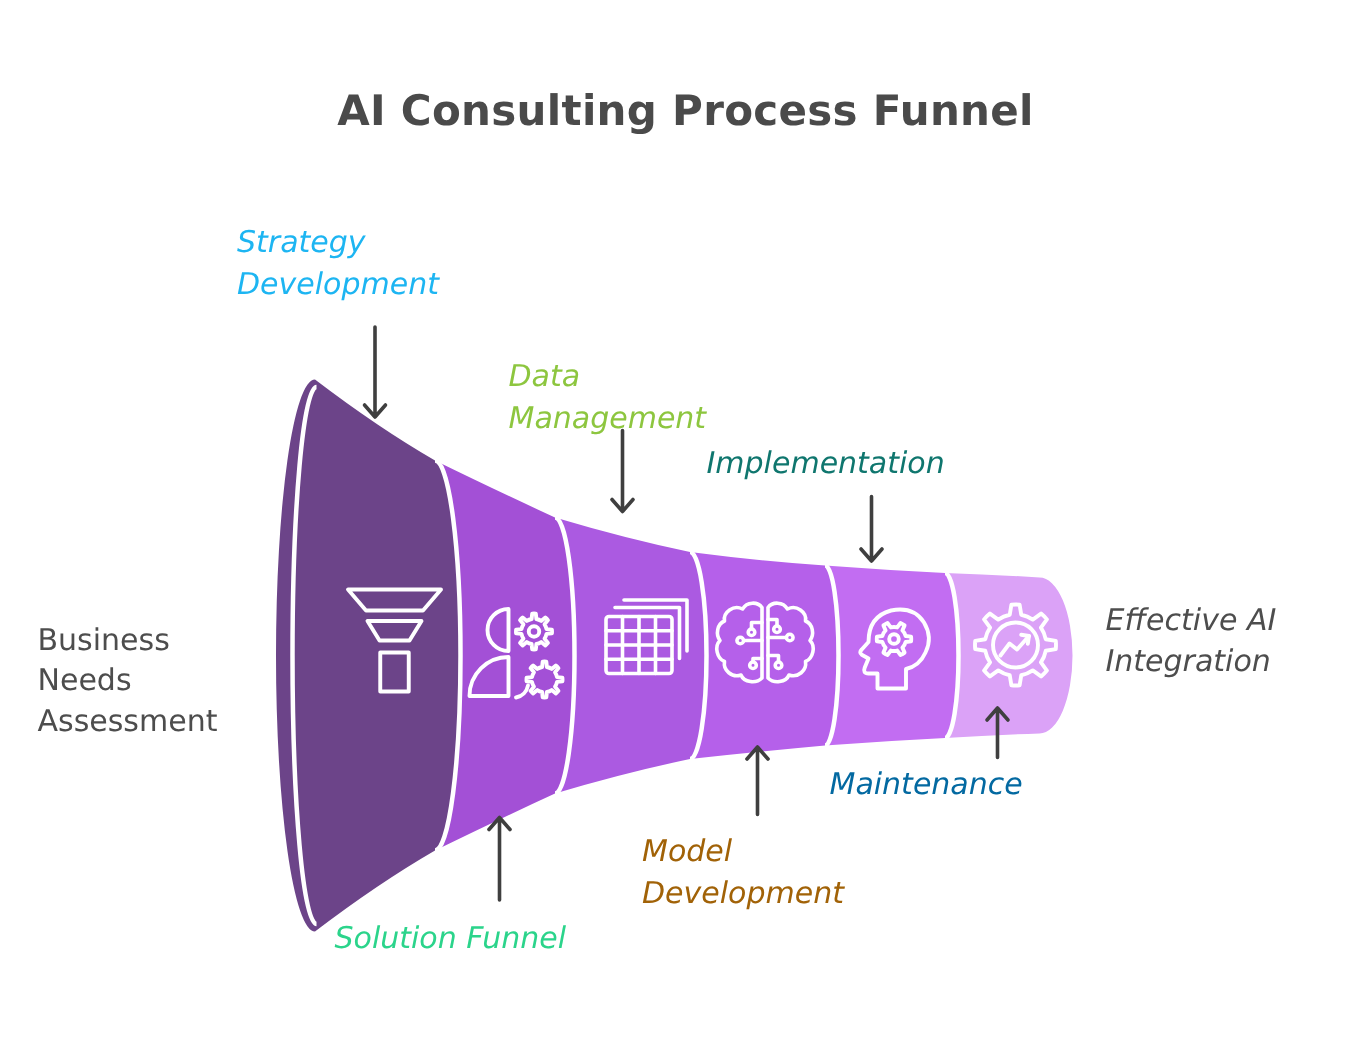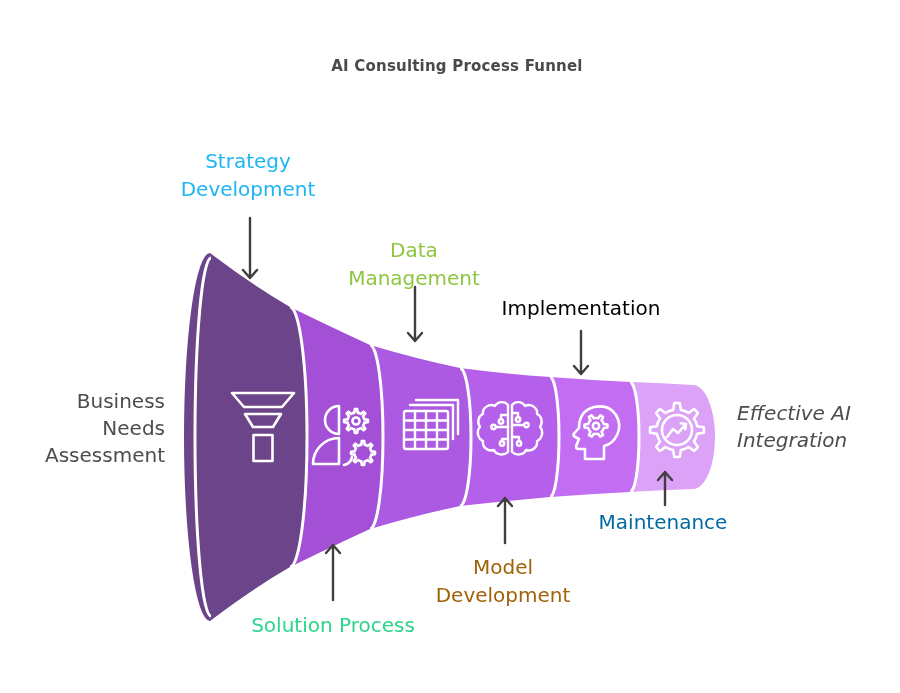--- a/index.html
+++ b/index.html
@@ -2,25 +2,25 @@
 <html><head>
 <meta charset="utf-8">
 <style>
   html,body{margin:0;padding:0;background:#ffffff;}
   body{
     width:900px;height:693px;position:relative;overflow:hidden;
     font-family:"DejaVu Sans","Liberation Sans",sans-serif;
   }
   .title{
     position:absolute;left:14px;right:0;top:57px;text-align:center;
-    font-size:15px;font-weight:bold;letter-spacing:.2px;
+    font-size:28px;font-weight:bold;letter-spacing:.2px;
   }
   .label{position:absolute;font-size:20px;line-height:28px;}
-  .label.c{text-align:center;}
-  .label.r{text-align:right;}
+  .label.c{font-style:italic;}
+  .label.r{text-align:left;margin-top:25px;}
   .label.l{text-align:left;font-style:italic;}
   #lbl-strategy{left:158px;top:147px;width:180px;}
   #lbl-data{left:339px;top:224px;width:150px;margin-top:12px;}
   #lbl-implementation{left:471px;top:294px;width:220px;}
   #lbl-solution{left:223px;top:611px;width:220px;}
   #lbl-model{left:428px;top:553px;width:150px;}
   #lbl-maintenance{left:553px;top:508px;width:220px;}
   #lbl-input{left:25px;top:388px;width:140px;line-height:27px;}
   #lbl-output{left:737px;top:400px;width:140px;line-height:27px;}
   svg{position:absolute;left:0;top:0;}
@@ -99,19 +99,19 @@
     <path d="M415,287 V341 M408,333 L415,341 L422,333"></path>
     <path d="M581,331 V374 M574,366 L581,374 L588,366"></path>
     <path d="M333,600 V545 M326,553 L333,545 L340,553"></path>
     <path d="M505,543 V498 M498,506 L505,498 L512,506"></path>
     <path d="M665,505 V472 M658,480 L665,472 L672,480"></path>
   </g>
 </svg>
 
 <div id="lbl-strategy" class="label c" style="color: rgb(29, 181, 242);">Strategy Development</div>
 <div id="lbl-data" class="label c" style="color: rgb(141, 198, 63);">Data Management</div>
-<div id="lbl-implementation" class="label c" style="color: #000000;">Implementation</div>
-<div id="lbl-solution" class="label c" style="color: rgb(43, 212, 139);">Solution Process</div>
+<div id="lbl-implementation" class="label c" style="color: #0f766e;">Implementation</div>
+<div id="lbl-solution" class="label c" style="color: rgb(43, 212, 139);">Solution Funnel</div>
 <div id="lbl-model" class="label c" style="color: #a16207;">Model Development</div>
 <div id="lbl-maintenance" class="label c" style="color: #0369a1;">Maintenance</div>
 
 <div id="lbl-input" class="label r" style="color: rgb(77, 77, 77);">Business Needs Assessment</div>
 <div id="lbl-output" class="label l" style="color: rgb(77, 77, 77);">Effective AI Integration</div>
 
 </body></html>

